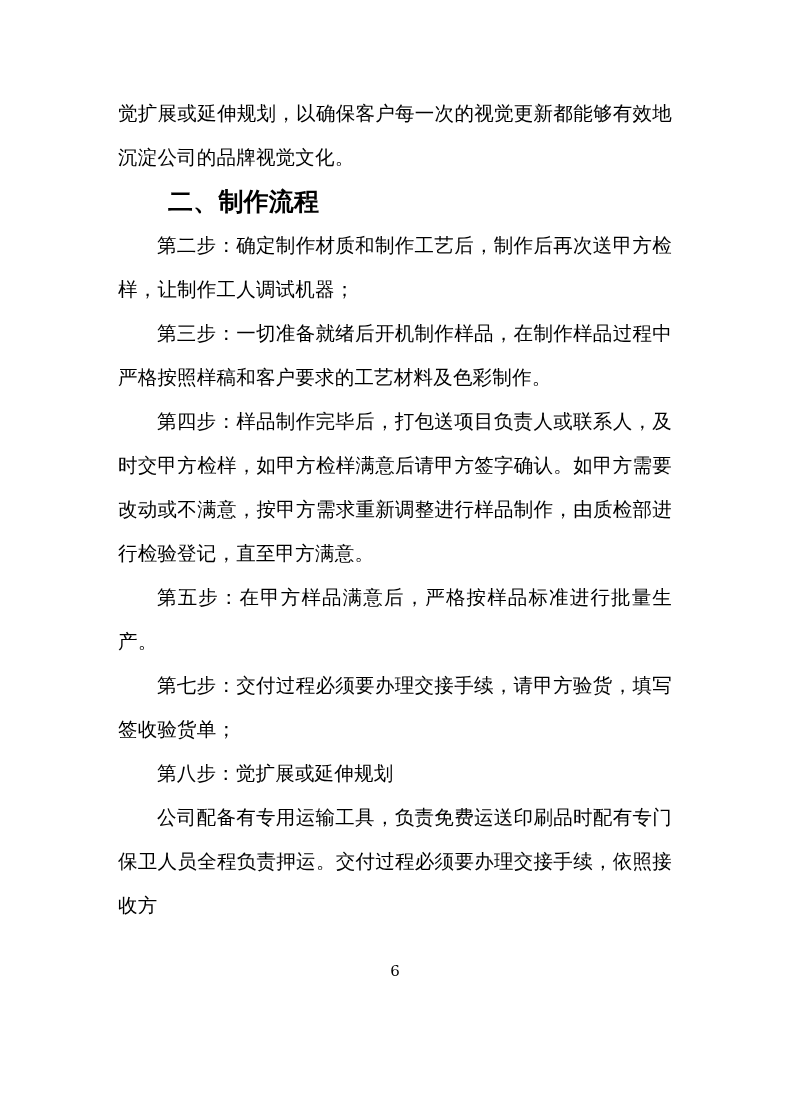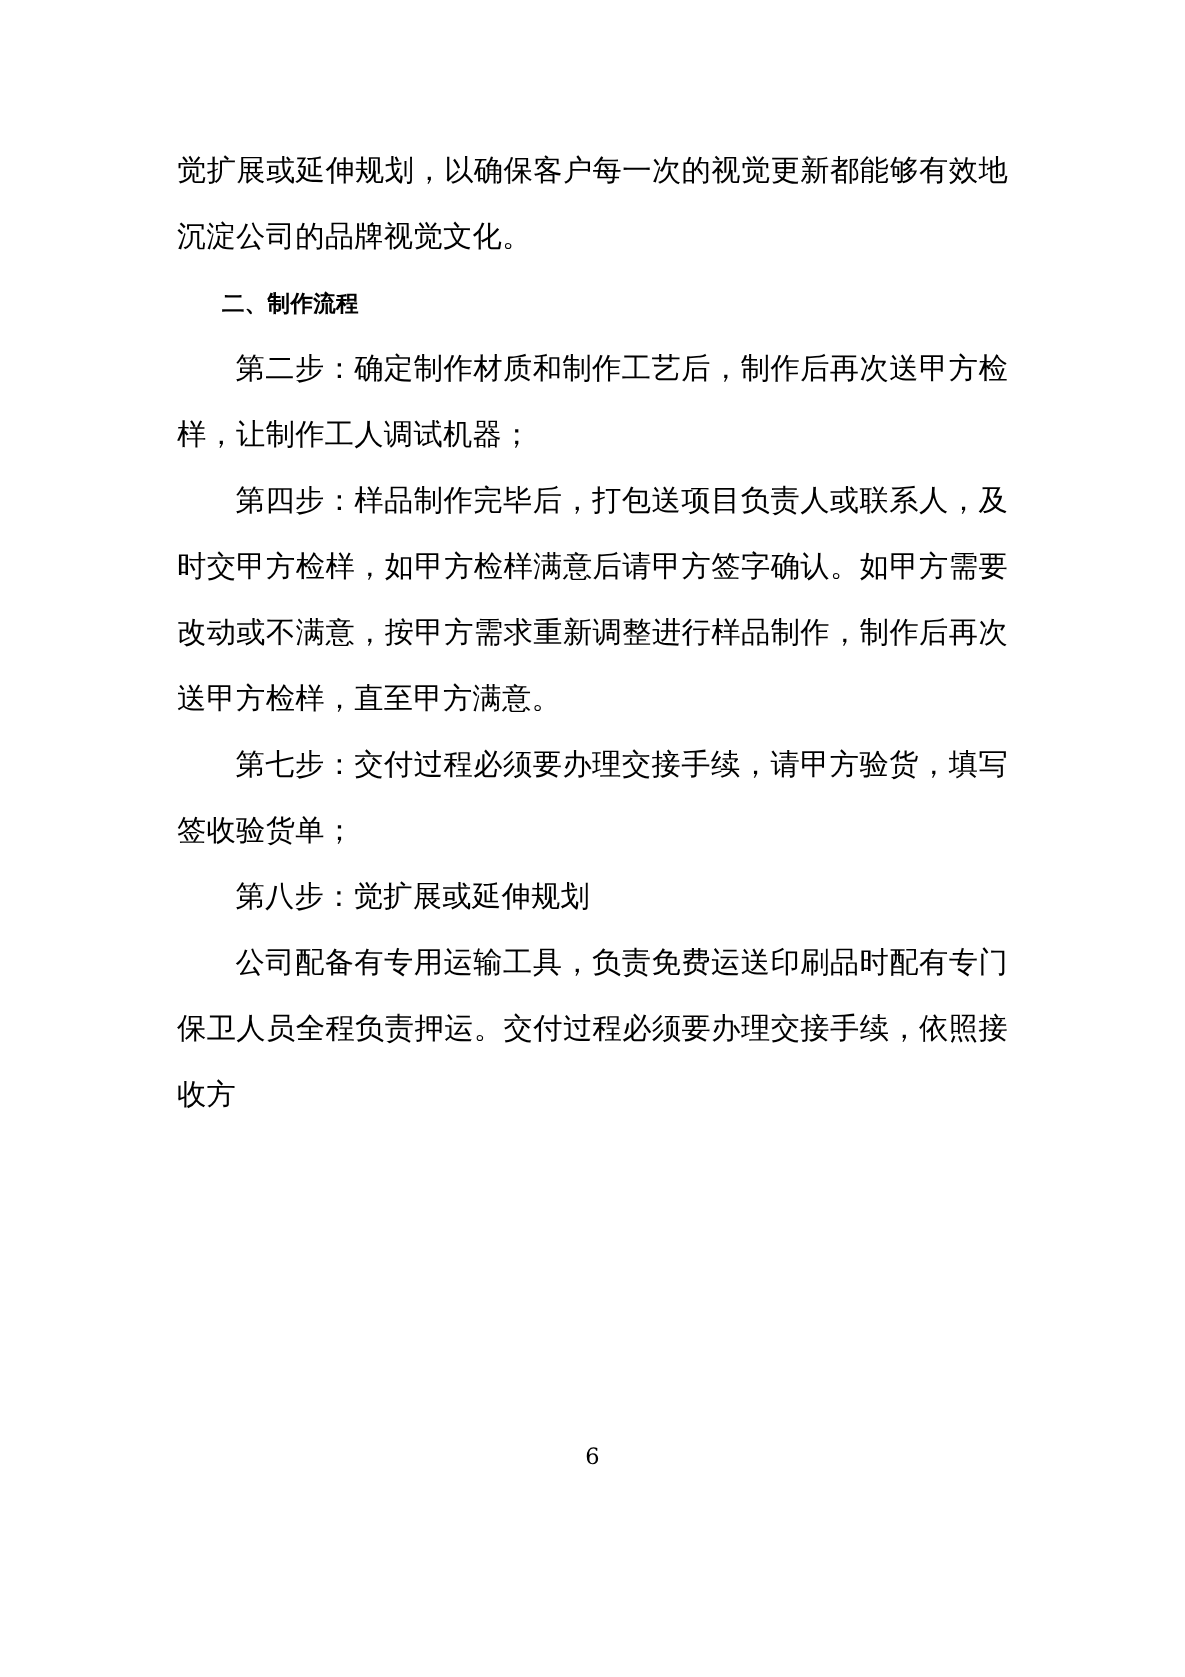--- a/index.html
+++ b/index.html
@@ -33,21 +33,21 @@
     margin: 0;
     text-indent: 2em;
   }
   .para.no-indent {
     text-indent: 0;
   }
   .heading {
     margin: 0;
     font-weight: bold;
     text-indent: 2em;
-    font-size: 15px;
+    font-size: 25px;
     line-height: 44px;
   }
   .page-number {
     position: absolute;
     left: 0;
     right: 0;
     bottom: 62px;
     text-align: center;
     font-size: 15px;
     font-family: "DejaVu Serif", "Liberation Serif", serif;
@@ -55,19 +55,21 @@
   }
 </style>
 </head>
 <body>
 
 <div class="page">
   <div class="doc-body">
     <p class="para no-indent">觉扩展或延伸规划，以确保客户每一次的视觉更新都能够有效地沉淀公司的品牌视觉文化。</p>
     <p class="heading">二、制作流程</p>
     <p class="para">第二步：确定制作材质和制作工艺后，制作后再次送甲方检样，让制作工人调试机器；</p>
-    <p class="para">第四步：样品制作完毕后，打包送项目负责人或联系人，及时交甲方检样，如甲方检样满意后请甲方签字确认。如甲方需要改动或不满意，按甲方需求重新调整进行样品制作，制作后再次送甲方检样，直至甲方满意。</p>
+    <p class="para">第三步：一切准备就绪后开机制作样品，在制作样品过程中严格按照样稿和客户要求的工艺材料及色彩制作。</p>
+    <p class="para">第四步：样品制作完毕后，打包送项目负责人或联系人，及时交甲方检样，如甲方检样满意后请甲方签字确认。如甲方需要改动或不满意，按甲方需求重新调整进行样品制作，由质检部进行检验登记，直至甲方满意。</p>
+    <p class="para">第五步：在甲方样品满意后，严格按样品标准进行批量生产。</p>
     <p class="para">第七步：交付过程必须要办理交接手续，请甲方验货，填写签收验货单；</p>
     <p class="para">第八步：觉扩展或延伸规划</p>
     <p class="para">公司配备有专用运输工具，负责免费运送印刷品时配有专门保卫人员全程负责押运。交付过程必须要办理交接手续，依照接收方</p>
   </div>
   <div class="page-number">6</div>
 </div>
 
 </body></html>

